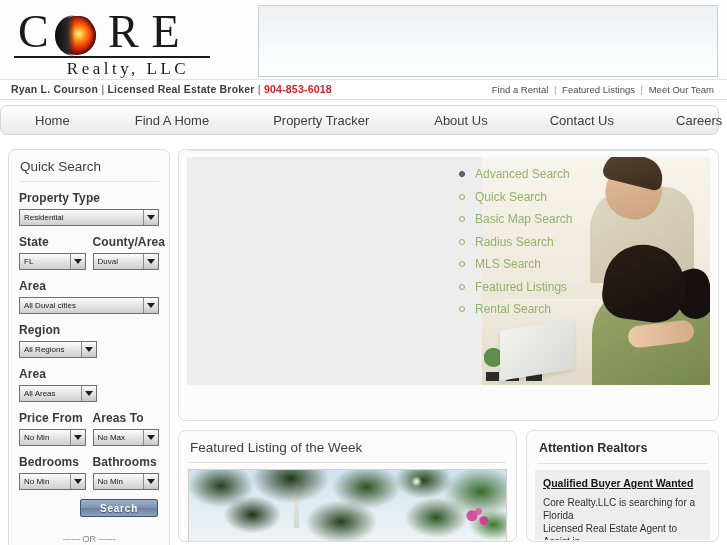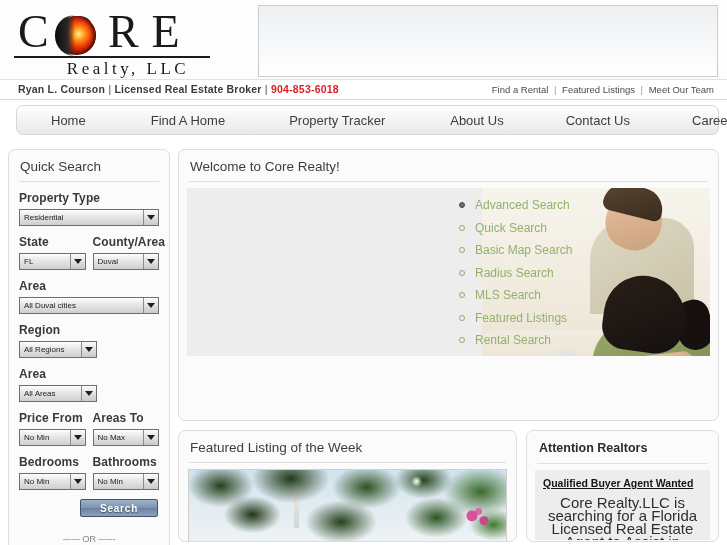--- a/index.html
+++ b/index.html
@@ -91,21 +91,21 @@
 
   
   .broker-bar {
     position: relative;
     height: 20px;
     background: #fff;
     border-bottom: 1px solid #dcdcdc;
   }
   .broker-info {
     position: absolute;
-    left: 18px;
+    left: 11px;
     top: 3px;
     font-size: 10.5px;
     font-weight: bold;
     color: #3b3b3b;
     letter-spacing: .2px;
     white-space: nowrap;
   }
   .broker-info .sep { color: #8d8d8d; font-weight: bold; }
   .broker-phone { color: #e01b24; font-weight: bold; }
 
@@ -121,21 +121,21 @@
     color: #4a4a4a;
     text-decoration: none;
     padding: 0 3px;
   }
   .util-links .sep { color: #9a9a9a; }
 
   
   .nav {
     position: relative;
     height: 30px;
-    margin: 5px 8px 0 16px;
+    margin: 5px 8px 0 0;
     background: linear-gradient(180deg, #ffffff 0%, #f4f4f4 48%, #e9e9e9 100%);
     border: 1px solid #d6d6d6;
     border-radius: 7px;
     display: flex;
     align-items: center;
   }
   .nav-item {
     font-size: 13px;
     color: #3d3d3d;
     text-decoration: none;
@@ -269,21 +269,21 @@
     display: flex;
     flex-direction: column;
     gap: 9px;
   }
 
   .welcome-panel { height: 272px; }
 
   .welcome-body {
     position: relative;
     margin: 6px 8px 0 8px;
-    height: 168px;
+    height: 228px;
     background: #ededed;
     overflow: hidden;
   }
 
   .hero-photo {
     position: absolute;
     right: 0; top: 0;
     width: 228px;
     height: 228px;
     overflow: hidden;
@@ -503,24 +503,23 @@
     overflow: hidden;
   }
   .realtors-heading {
     font-size: 10.5px;
     font-weight: bold;
     color: #141414;
     text-decoration: underline;
     margin-bottom: 7px;
   }
   .realtors-text {
-    font-size: 15px;
+    font-size: 10px;
     color: #2f2f2f;
     line-height: 13px;
-    text-align: center;
   }
 </style>
 </head>
 <body>
 
 <div class="header">
 
   <div class="logo-wrap">
     <div class="logo-core">
       <span>C</span><span>O</span><span>R</span><span>E</span>
@@ -676,21 +675,20 @@
         <div class="search-btn">Search</div>
       </div>
 
       <div class="or-divider">------ OR ------</div>
     </div>
   </div>
 
   <div class="main-col">
 
     <div class="panel welcome-panel">
-      <div class="panel-title">Welcome to Core Realty!</div>
       <div class="panel-divider"></div>
 
       <div class="welcome-body">
 
         <div class="hero-photo">
           <div class="hp-wall"></div>
           <div class="hp-couch"></div>
           <div class="hp-plants"></div>
           <div class="hp-plantpots"></div>
           <div class="hp-laptop"></div>

